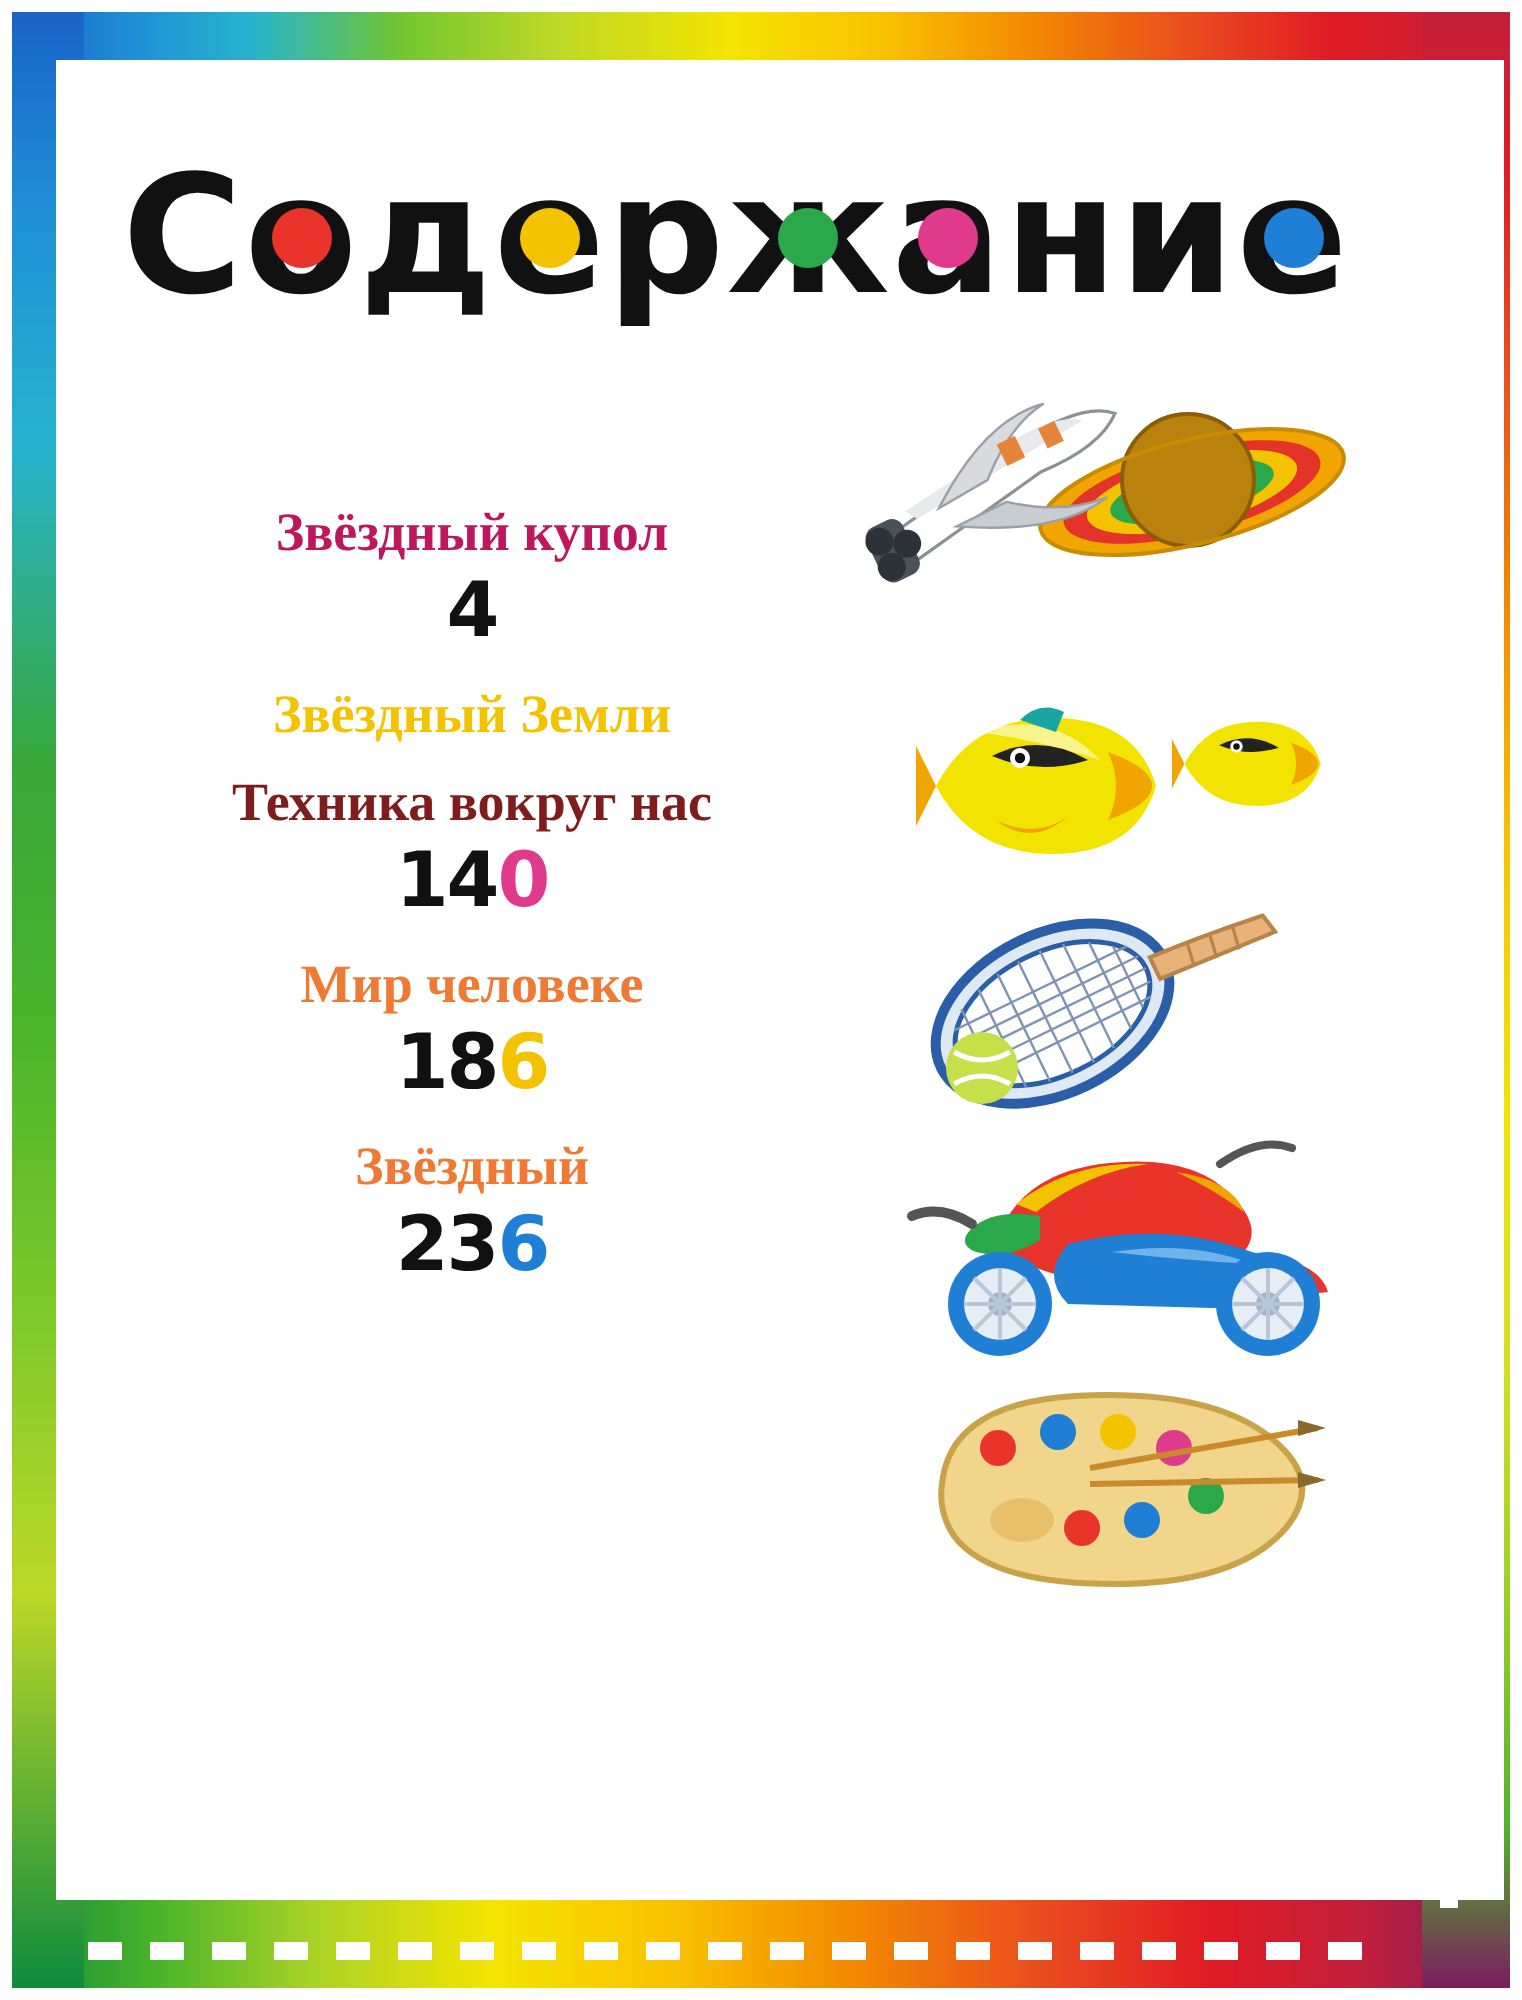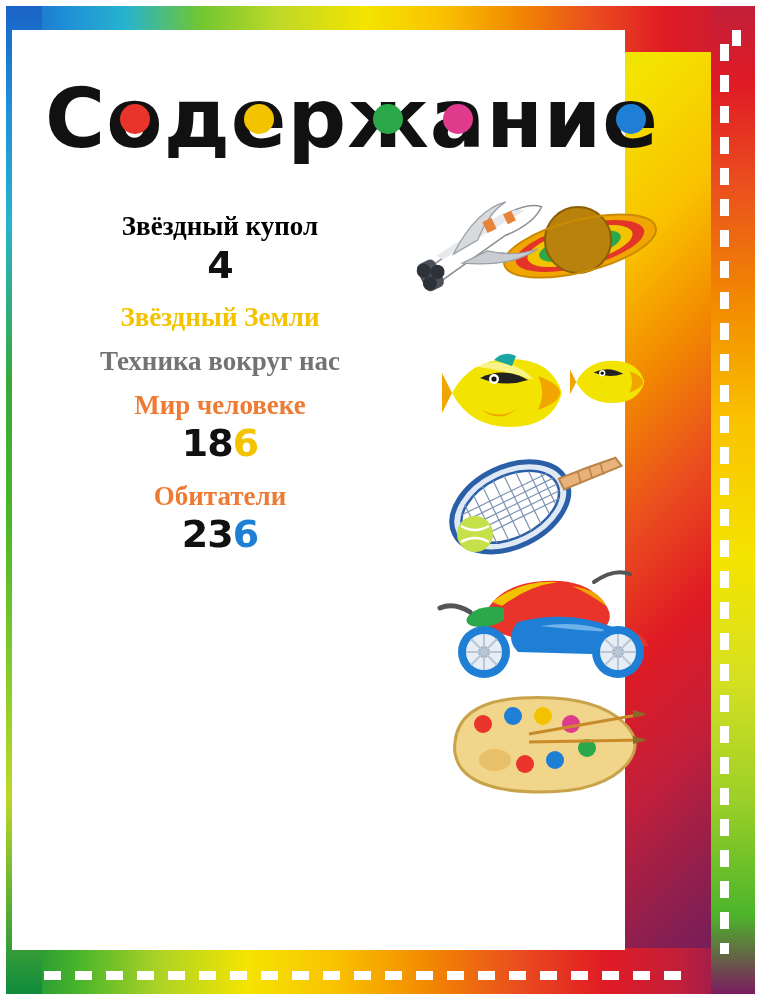--- a/index.html
+++ b/index.html
@@ -84,23 +84,23 @@
     height: 988px;
     background: linear-gradient(180deg,
       #c21f3a 0%, #e01b24 8%, #ea4f1e 18%, #f28a00 30%,
       #f9c200 42%, #f4e400 56%, #d6e021 68%, #9ed028 80%,
       #4cb52a 92%, #7b1c5e 100%);
   }
 
   
   .card {
     position: absolute;
-    left: 12px;
+    left: 28px;
     top: 30px;
-    width: 613px;
+    width: 724px;
     height: 920px;
     background: #ffffff;
   }
   
   .card-notch {
     position: absolute;
     right: 0;
     top: 0;
     width: 26px;
     height: 26px;
@@ -214,35 +214,36 @@
   <div class="dash-bottom"></div>
   <div class="dash-corner"></div>
 
   <div class="card">
     <div class="card-notch"></div>
 
     <div class="title" id="title-row"><span class="ch">С</span><span class="ch">о<span class="dot" style="background: rgb(232, 52, 42);"></span></span><span class="ch">д</span><span class="ch">е<span class="dot" style="background: rgb(243, 195, 0);"></span></span><span class="ch">р</span><span class="ch">ж<span class="dot" style="background: rgb(42, 168, 74);"></span></span><span class="ch">а<span class="dot" style="background: rgb(224, 58, 140);"></span></span><span class="ch">н</span><span class="ch">и</span><span class="ch">е<span class="dot" style="background: rgb(31, 127, 212);"></span></span></div>
 
     <div class="toc" id="toc-list">
         <div class="toc-entry">
-          <div class="toc-label" style="color: #000000;">Звёздный купол</div>
+          <div class="toc-label" style="color: #be185d; margin-top: 40px;">Звёздный купол</div>
           <div class="toc-page"><span class="accent">4</span></div>
         </div>
         <div class="toc-entry">
           <div class="toc-label" style="color: rgb(243, 195, 0);">Звёздный Земли</div>
         </div>
         <div class="toc-entry">
-          <div class="toc-label" style="color: #737373;">Техника вокруг нас</div>
+          <div class="toc-label" style="color: #7f1d1d;">Техника вокруг нас</div>
+          <div class="toc-page"><span class="accent">1</span><span class="accent">4</span><span class="accent" style="color: rgb(224, 58, 140);">0</span></div>
         </div>
         <div class="toc-entry">
           <div class="toc-label" style="color: rgb(239, 122, 52);">Мир человеке</div>
           <div class="toc-page"><span class="accent">1</span><span class="accent">8</span><span class="accent" style="color: rgb(243, 195, 0);">6</span></div>
         </div>
         <div class="toc-entry">
-          <div class="toc-label" style="color: rgb(239, 122, 52);">Обитатели</div>
+          <div class="toc-label" style="color: rgb(239, 122, 52);">Звёздный</div>
           <div class="toc-page"><span class="accent">2</span><span class="accent">3</span><span class="accent" style="color: rgb(31, 127, 212);">6</span></div>
         </div>
       </div>
 
     <div class="art art-shuttle">
       <svg width="260" height="150" viewBox="0 0 260 150">
         <g>
           <ellipse cx="178" cy="68" rx="78" ry="26" fill="#f0a500" transform="rotate(-14 178 68)"></ellipse>
           <ellipse cx="178" cy="68" rx="66" ry="21" fill="#e3342a" transform="rotate(-14 178 68)"></ellipse>
           <ellipse cx="178" cy="68" rx="54" ry="17" fill="#f3c300" transform="rotate(-14 178 68)"></ellipse>

